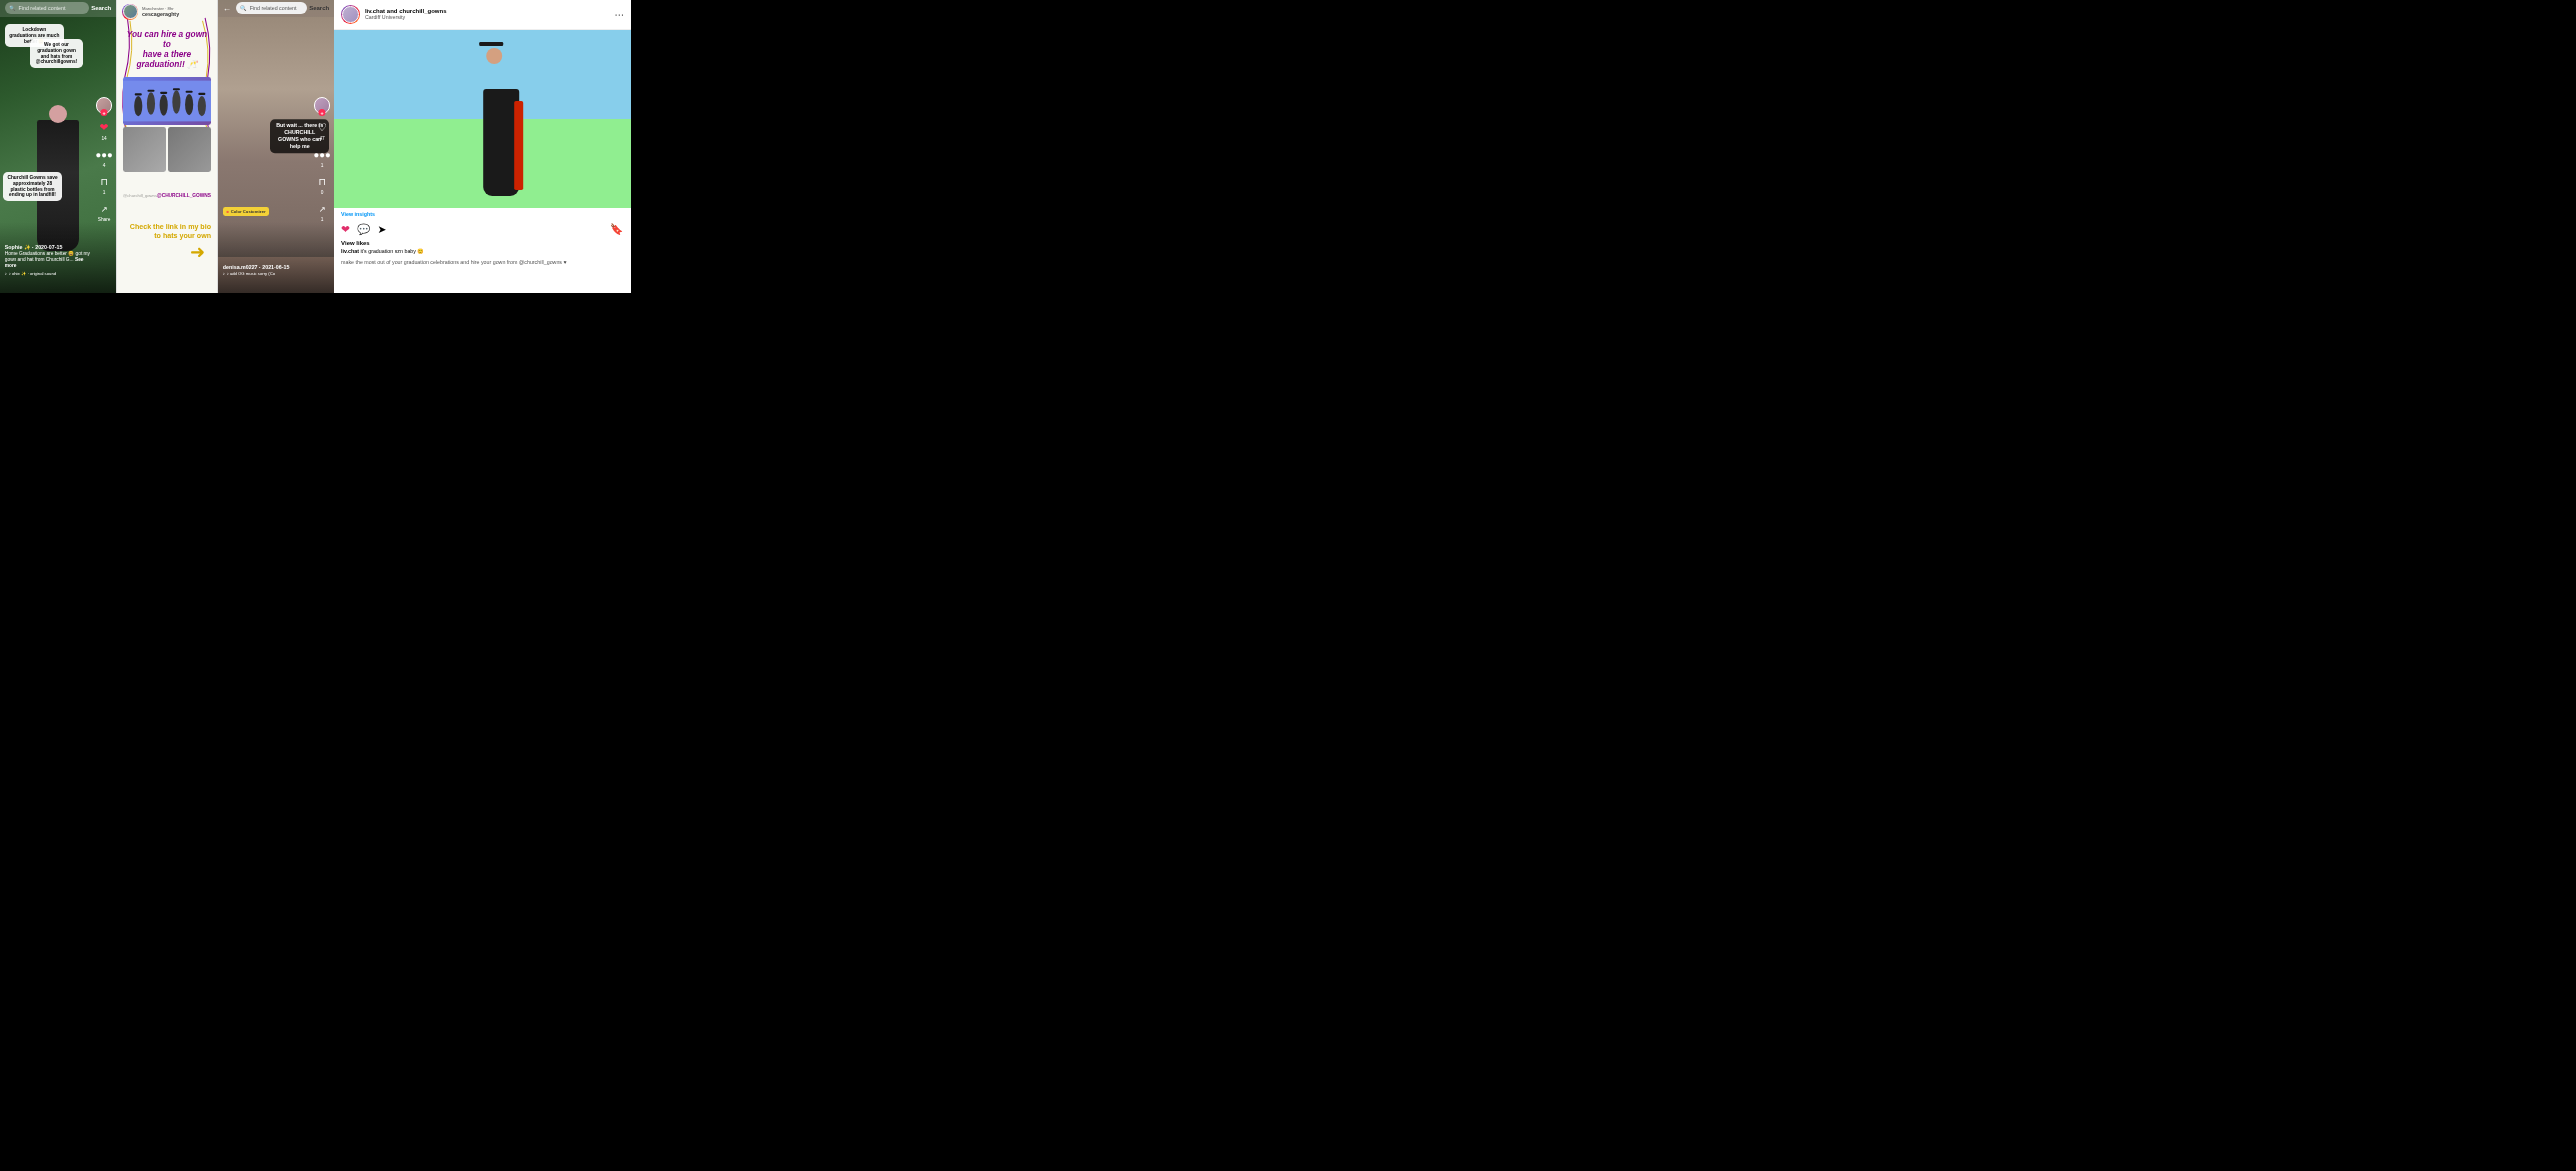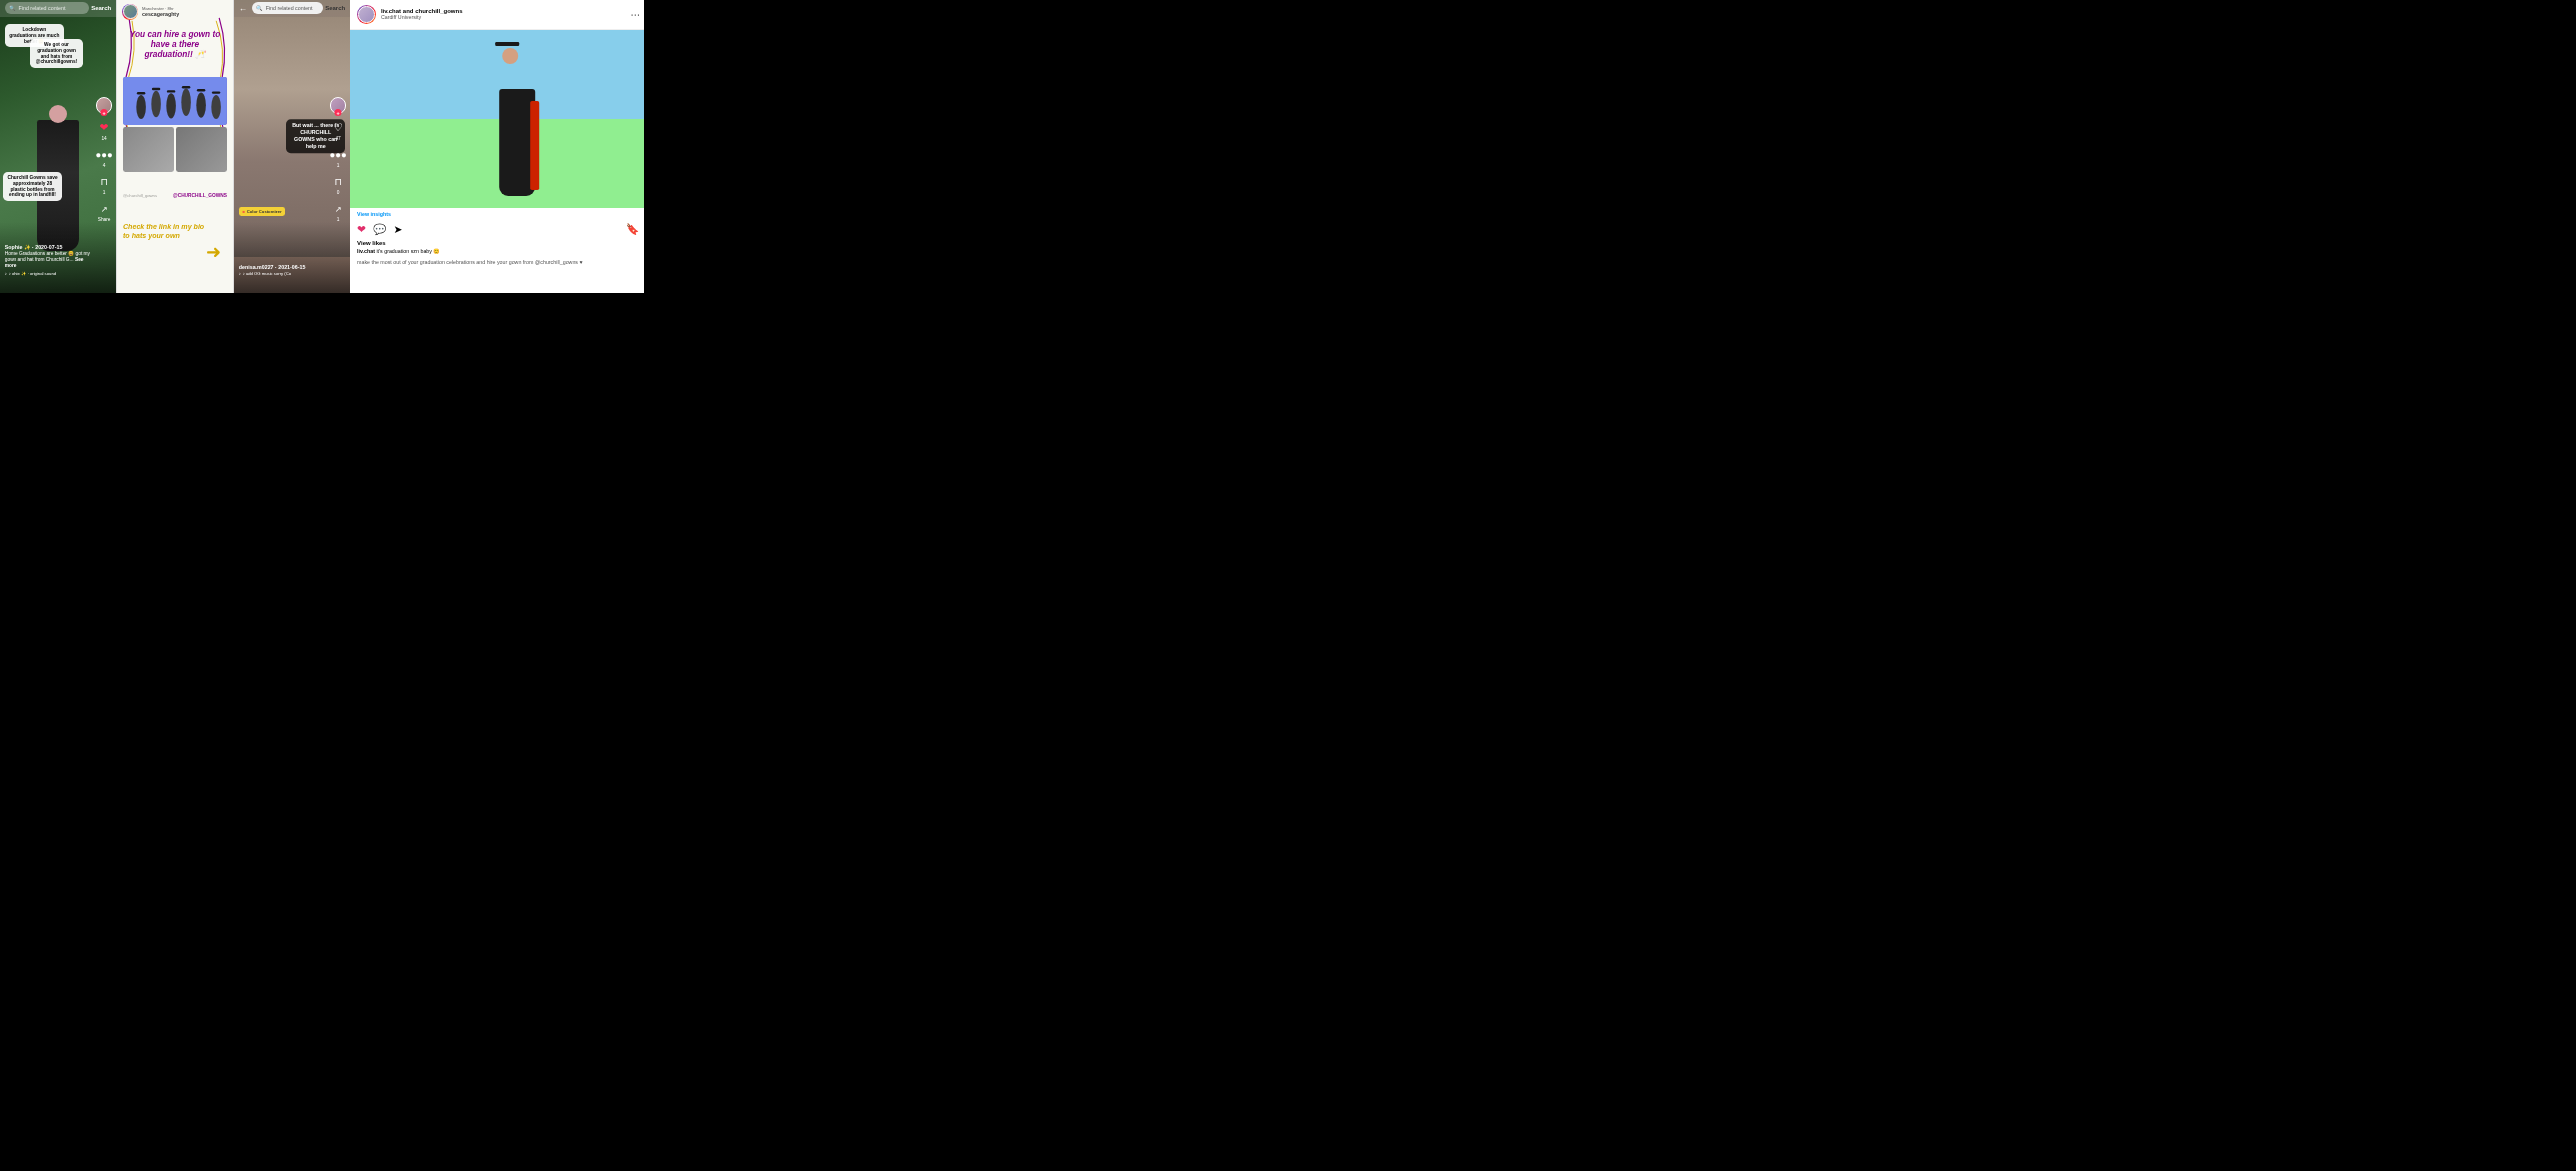--- a/index.html
+++ b/index.html
@@ -21,21 +21,21 @@
     }
 
     
     .panel-1 {
       width: 116px;
       background: #2a4a2a;
     }
 
     
     .panel-2 {
-      width: 118px;
+      width: 102px;
       background: #f5f5f0;
       border-left: 0.6px solid #ddd;
       border-right: 0.6px solid #ddd;
     }
 
     
     .panel-3 {
       width: 116px;
       background: #8a7a6a;
     }
@@ -344,25 +344,24 @@
       font-size: 4.8px;
       font-weight: 700;
       color: #8b0088;
     }
 
     .story-cta {
       position: absolute;
       bottom: 53px;
       left: 6px;
       right: 6px;
-      text-align: left;
+      text-align: right;
       font-size: 7.1px;
       font-weight: 800;
       color: #d4a800;
-      font-style: italic;
       line-height: 1.2;
     }
 
     .story-arrow {
       position: absolute;
       bottom: 30px;
       right: 12px;
       font-size: 18px;
       color: #d4a800;
     }

